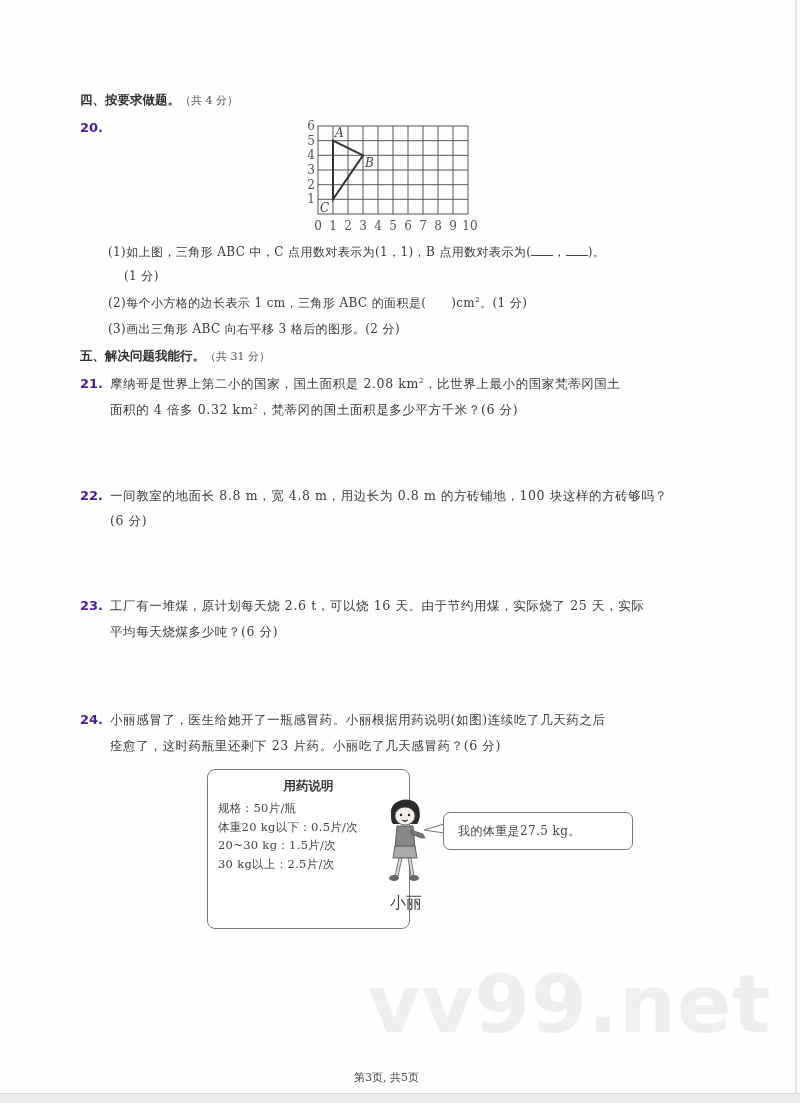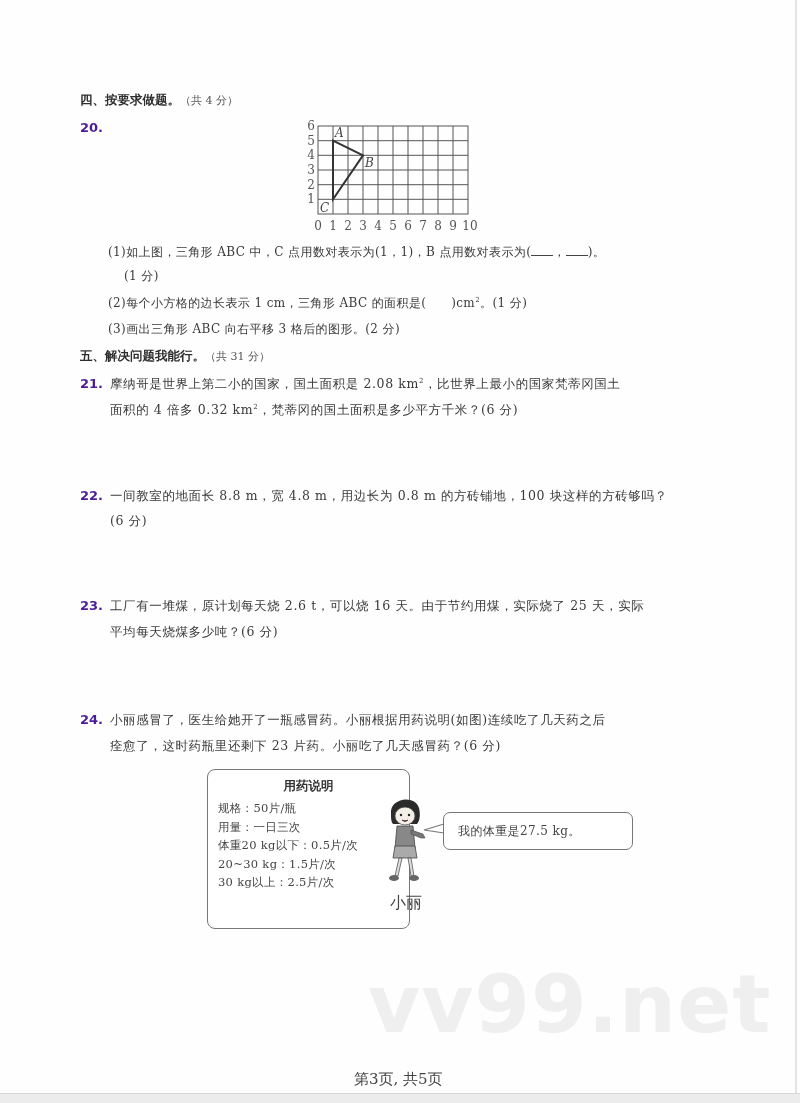--- a/index.html
+++ b/index.html
@@ -55,21 +55,21 @@
       position: absolute; left: 443px; top: 812px; width: 190px; height: 38px;
       border: 1.5px solid #777; border-radius: 7px; background: #fff;
       font-size: 12px; color: #444; padding: 10px 0 0 14px; letter-spacing: 0.4px;
     }
     .girl-label { font-size: 16px; color: #444; }
 
     .watermark {
       font-family: "DejaVu Sans", "Liberation Sans", sans-serif;
       font-weight: bold; font-size: 80px; color: #efefef; letter-spacing: 1px;
     }
-    .footer { font-size: 15px; color: #444; }
+    .footer { font-size: 11px; color: #444; }
   </style>
 </head>
 <body>
 
 <div class="page"></div>
 <div class="page-bottom-edge"></div>
 
 <div class="abs section-title" style="left:80px; top:92px;">
   <span>四、按要求做题。</span><span class="score">（共 4 分）</span>
 </div>
@@ -156,21 +156,20 @@
 <div class="abs qtext" style="left:110px; top:598px;">工厂有一堆煤，原计划每天烧 2.6 t，可以烧 16 天。由于节约用煤，实际烧了 25 天，实际</div>
 <div class="abs qtext" style="left:110px; top:624px;">平均每天烧煤多少吨？(6 分)</div>
 
 <div class="abs qnum" style="left:80px; top:712px;">24.</div>
 <div class="abs qtext" style="left:110px; top:712px;">小丽感冒了，医生给她开了一瓶感冒药。小丽根据用药说明(如图)连续吃了几天药之后</div>
 <div class="abs qtext" style="left:110px; top:738px;">痊愈了，这时药瓶里还剩下 23 片药。小丽吃了几天感冒药？(6 分)</div>
 
 <div class="med-box">
   <div class="med-title">用药说明</div>
   <div class="med-line">规格：50片/瓶</div>
-  <div class="med-line">用量：一日三次</div>
   <div class="med-line">体重20 kg以下：0.5片/次</div>
   <div class="med-line">20~30 kg：1.5片/次</div>
   <div class="med-line">30 kg以上：2.5片/次</div>
 </div>
 
 <div class="abs" style="left:383px; top:792px; width:50px; height:100px;">
   <svg width="50" height="100" viewBox="0 0 50 100">
 
     <path d="M8 22 C6 6 32 2 36 16 C38 24 36 30 34 32 L10 32 C8 30 8 26 8 22 Z" fill="#2b2b2b"></path>
 

